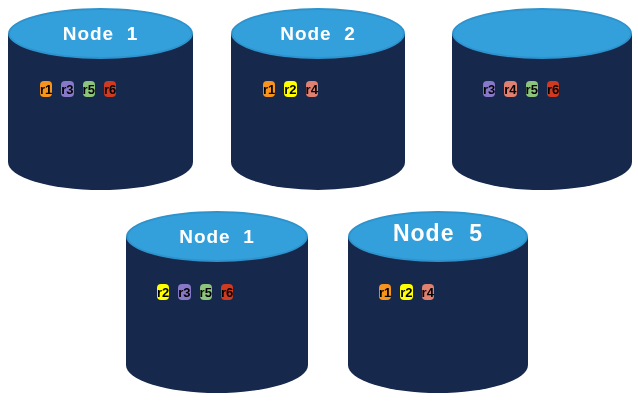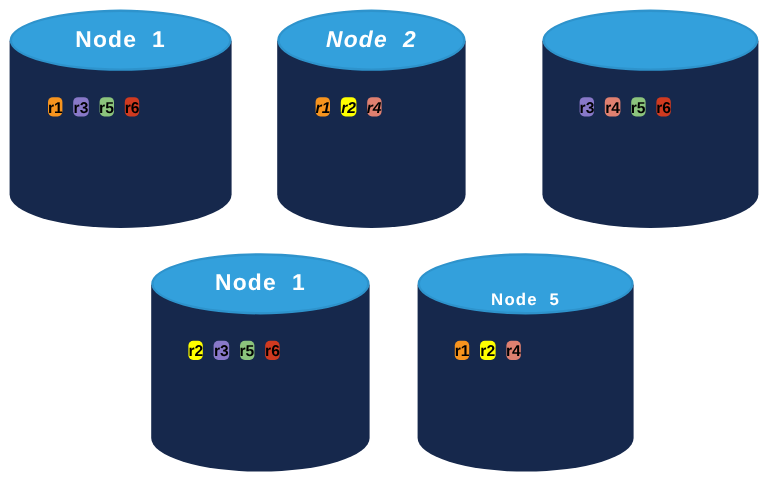--- a/index.html
+++ b/index.html
@@ -91,21 +91,21 @@
       <div class="cyl cyl-body" style="top: 26px; height: 156px;"></div>
       <div class="cyl cyl-top" style="top: 0px; height: 51px;"></div>
       <div class="node-label" style="top: 15px; font-size: 19px;">Node  1</div>
       <div class="replicas" style="left: 32px; top: 73px; width: 122px; gap: 9px;">
         <div class="replica" style="background: rgb(247, 148, 30); height: 16px; font-size: 13px;">r1</div>
         <div class="replica" style="background: rgb(136, 120, 200); height: 16px; font-size: 13px;">r3</div>
         <div class="replica" style="background: rgb(140, 196, 124); height: 16px; font-size: 13px;">r5</div>
         <div class="replica" style="background: rgb(208, 58, 32); height: 16px; font-size: 13px;">r6</div>
       </div>
     </div>
-    <div class="node" style="left: 231px; top: 8px; width: 157px; height: 182px; font-style: italic;">
+    <div class="node" style="left: 231px; top: 8px; width: 174px; height: 182px;">
       <div class="cyl cyl-body" style="top: 26px; height: 156px;"></div>
       <div class="cyl cyl-top" style="top: 0px; height: 51px;"></div>
       <div class="node-label" style="top: 15px; font-size: 19px;">Node  2</div>
       <div class="replicas" style="left: 32px; top: 73px; width: 122px; gap: 9px;">
         <div class="replica" style="background: rgb(247, 148, 30); height: 16px; font-size: 13px;">r1</div>
         <div class="replica" style="background: rgb(255, 255, 0); height: 16px; font-size: 13px;">r2</div>
         <div class="replica" style="background: rgb(224, 128, 112); height: 16px; font-size: 13px;">r4</div>
       </div>
     </div>
     <div class="node" style="left: 452px; top: 8px; width: 180px; height: 182px;">
@@ -125,20 +125,20 @@
       <div class="replicas" style="left: 31px; top: 73px; width: 120px; gap: 9px;">
         <div class="replica" style="background: rgb(255, 255, 0); height: 16px; font-size: 13px;">r2</div>
         <div class="replica" style="background: rgb(136, 120, 200); height: 16px; font-size: 13px;">r3</div>
         <div class="replica" style="background: rgb(140, 196, 124); height: 16px; font-size: 13px;">r5</div>
         <div class="replica" style="background: rgb(208, 58, 32); height: 16px; font-size: 13px;">r6</div>
       </div>
     </div>
     <div class="node" style="left: 348px; top: 211px; width: 180px; height: 182px;">
       <div class="cyl cyl-body" style="top: 26px; height: 156px;"></div>
       <div class="cyl cyl-top" style="top: 0px; height: 51px;"></div>
-      <div class="node-label" style="top: 30px; font-size: 14px;">Node  5</div>
+      <div class="node-label" style="top: 9px; font-size: 23px;">Node  5</div>
       <div class="replicas" style="left: 31px; top: 73px; width: 119px; gap: 9px;">
         <div class="replica" style="background: rgb(247, 148, 30); height: 16px; font-size: 13px;">r1</div>
         <div class="replica" style="background: rgb(255, 255, 0); height: 16px; font-size: 13px;">r2</div>
         <div class="replica" style="background: rgb(224, 128, 112); height: 16px; font-size: 13px;">r4</div>
       </div>
     </div>
   </div>
 
 </body></html>

